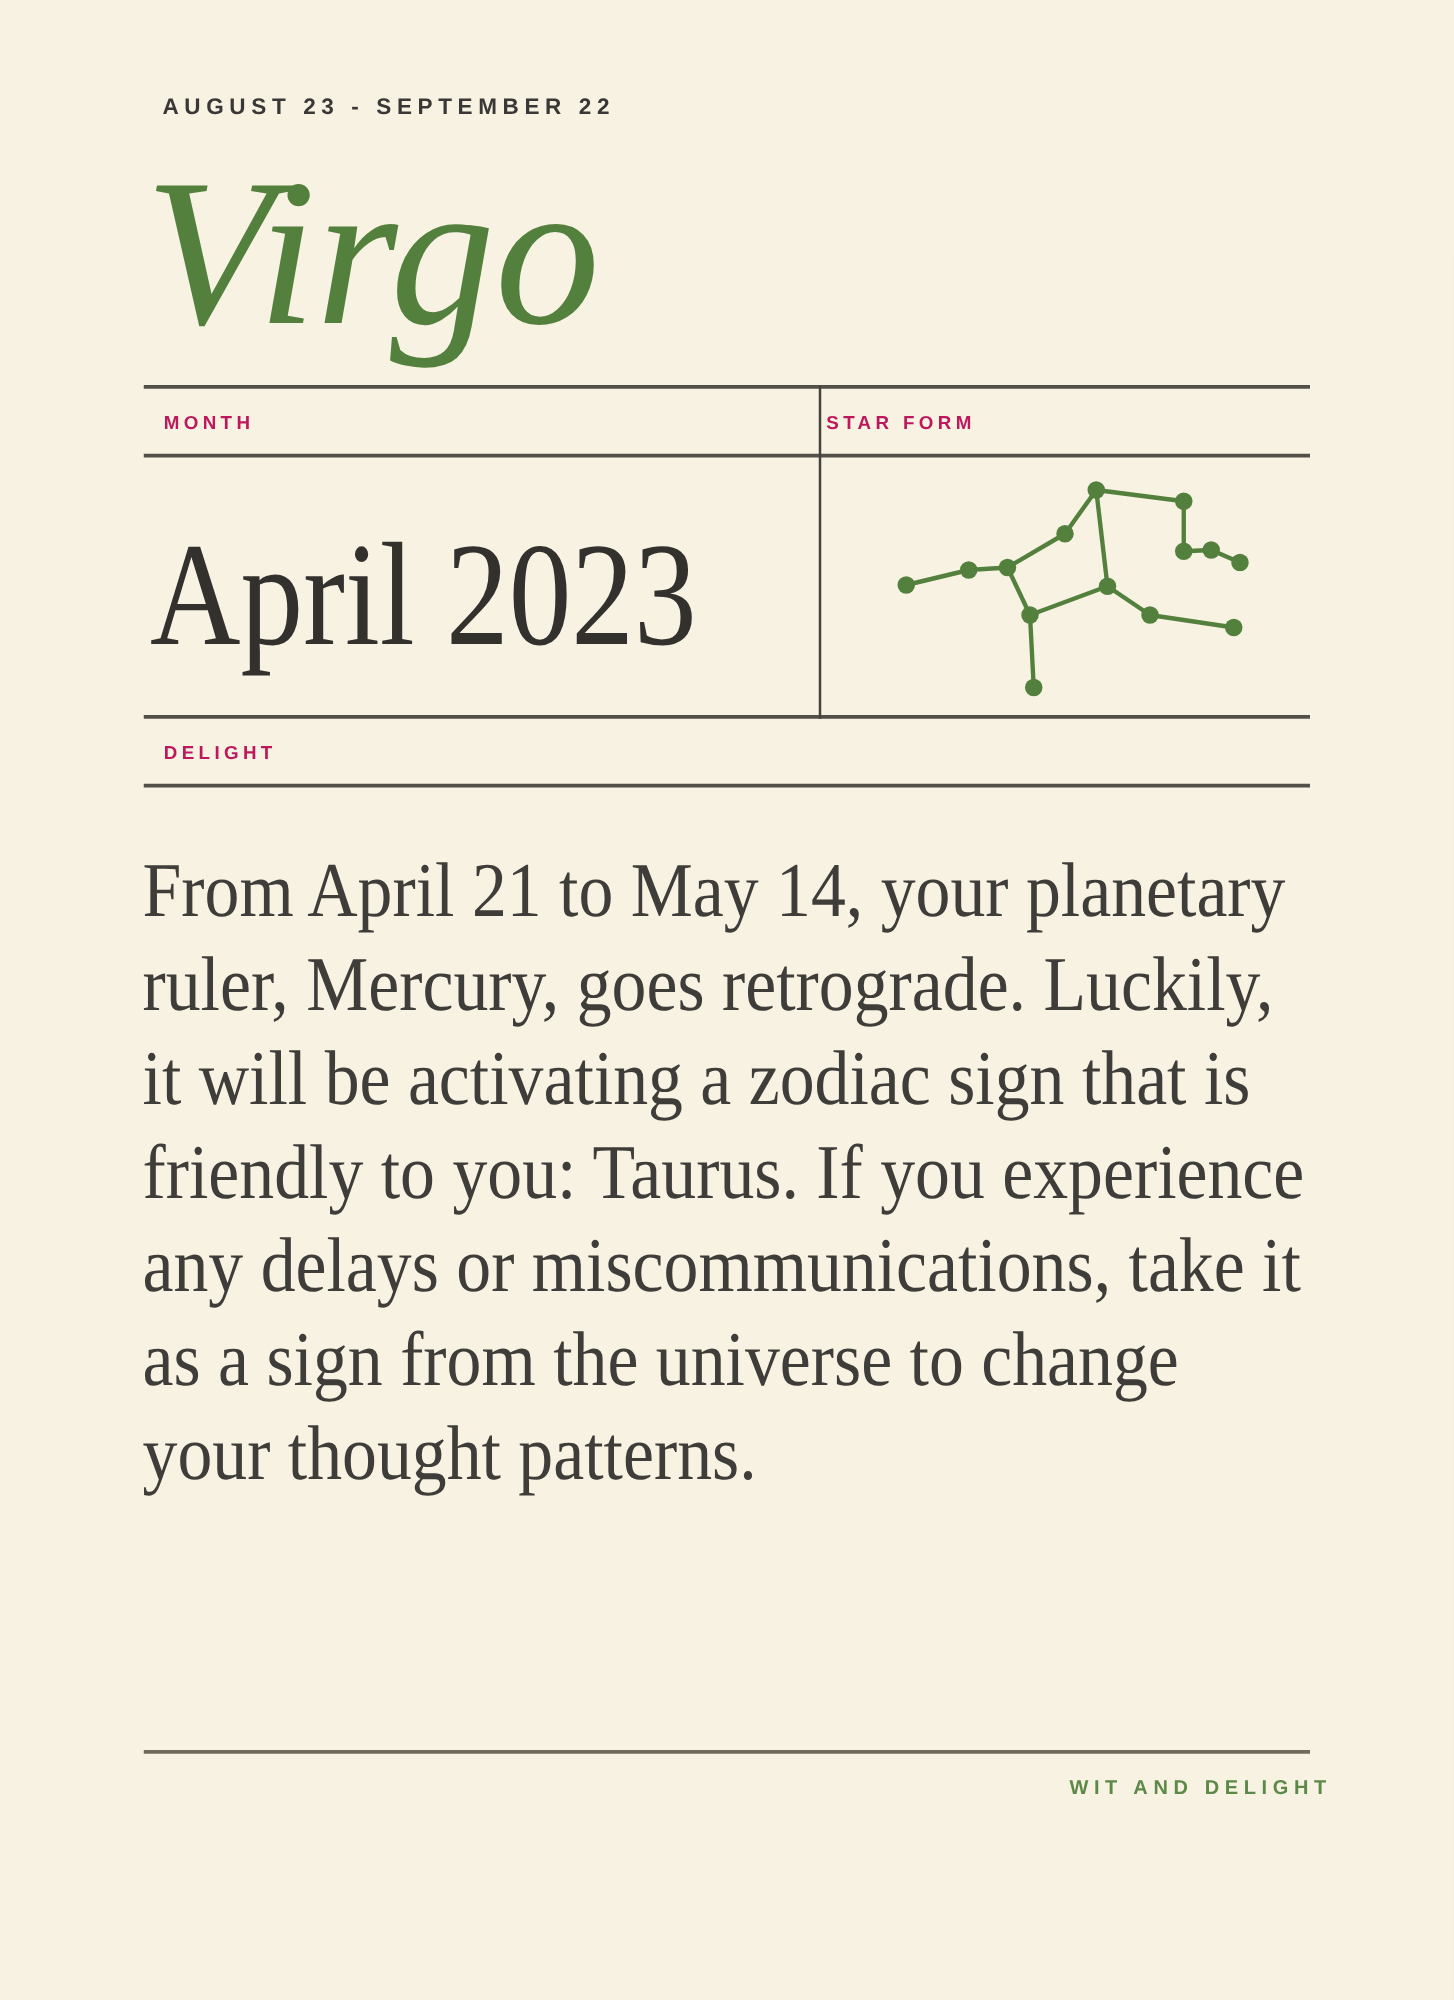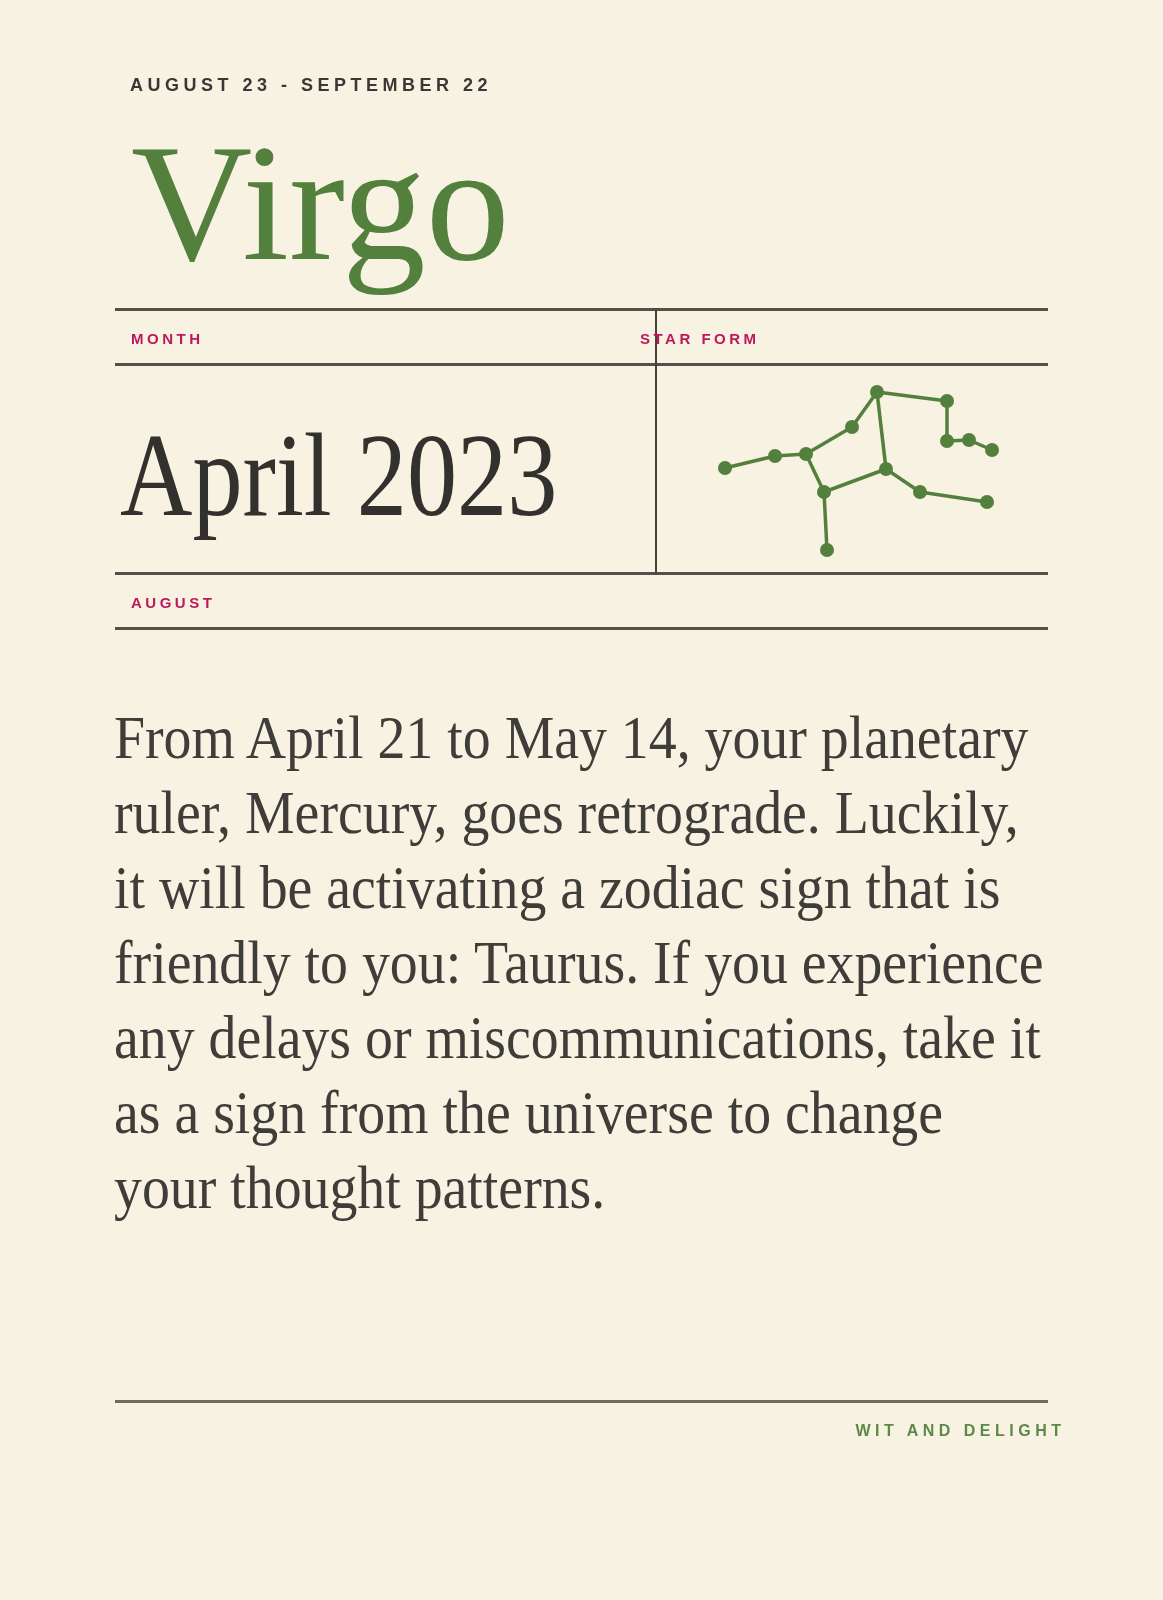--- a/index.html
+++ b/index.html
@@ -12,23 +12,23 @@
     width:1163px;height:1600px;
     background:#f8f2e3;
     overflow:hidden;
   }
   .eyebrow{
     position:absolute;left:130px;top:74px;
     font-size:18px;font-weight:bold;letter-spacing:4.5px;
     color:#393836;line-height:22px;white-space:nowrap;
   }
   .sign-name{
-    position:absolute;left:131px;top:118px;
+    position:absolute;left:116px;top:118px;
     font-family:"Liberation Serif",serif;
-    font-weight:400;
+    font-style:italic;font-weight:400;
     font-size:168px;line-height:1;
     color:#54803d;white-space:nowrap;
   }
   .rule{
     position:absolute;left:115px;width:933px;height:3px;
     background:#53504a;
   }
   .rule-1{top:308px;}
   .rule-2{top:363px;}
   .rule-3{top:572px;}
@@ -37,34 +37,34 @@
   .vdivider{
     position:absolute;left:655px;top:308px;width:2px;height:267px;
     background:#45433c;
   }
   .cell-label{
     position:absolute;
     font-size:15px;font-weight:bold;letter-spacing:3.5px;
     color:#be185d;line-height:20px;white-space:nowrap;
   }
   .label-month{left:131px;top:329px;}
-  .label-starform{left:640px;top:329px;}
+  .label-starform{left:661px;top:329px;}
   .label-excerpt{left:131px;top:593px;}
   .month-value{
     position:absolute;left:120px;top:417px;
     font-family:"Liberation Serif",serif;
     font-size:118px;line-height:1;color:#32312e;
     white-space:nowrap;
     transform:scaleX(0.85);transform-origin:left top;
   }
   .constellation{
     position:absolute;left:680px;top:370px;width:330px;height:200px;
   }
   .excerpt-body{
-    position:absolute;left:114px;top:700px;width:960px;
+    position:absolute;left:114px;top:676px;width:960px;
     font-family:"Liberation Serif",serif;
     font-size:62px;line-height:75px;color:#3e3d39;
   }
   .excerpt-line{
     white-space:nowrap;
     transform:scaleX(0.9);transform-origin:left top;
   }
   .brand{
     position:absolute;right:102px;top:1420px;
     font-size:16px;font-weight:bold;letter-spacing:4.5px;
@@ -117,21 +117,21 @@
       <circle cx="725" cy="468" r="7" fill="#54803d"></circle>
       <circle cx="775" cy="456" r="7" fill="#54803d"></circle>
       <circle cx="806" cy="454" r="7" fill="#54803d"></circle>
       <circle cx="886" cy="469" r="7" fill="#54803d"></circle>
       <circle cx="824" cy="492" r="7" fill="#54803d"></circle>
       <circle cx="920" cy="492" r="7" fill="#54803d"></circle>
       <circle cx="987" cy="502" r="7" fill="#54803d"></circle>
       <circle cx="827" cy="550" r="7" fill="#54803d"></circle>
     </svg>
 
-  <div class="cell-label label-excerpt">AUGUST</div>
+  <div class="cell-label label-excerpt">DELIGHT</div>
 
   <div class="excerpt-body">
     <div class="excerpt-line">From April 21 to May 14, your planetary</div>
     <div class="excerpt-line">ruler, Mercury, goes retrograde. Luckily,</div>
     <div class="excerpt-line">it will be activating a zodiac sign that is</div>
     <div class="excerpt-line">friendly to you: Taurus. If you experience</div>
     <div class="excerpt-line">any delays or miscommunications, take it</div>
     <div class="excerpt-line">as a sign from the universe to change</div>
     <div class="excerpt-line">your thought patterns.</div>
   </div>

